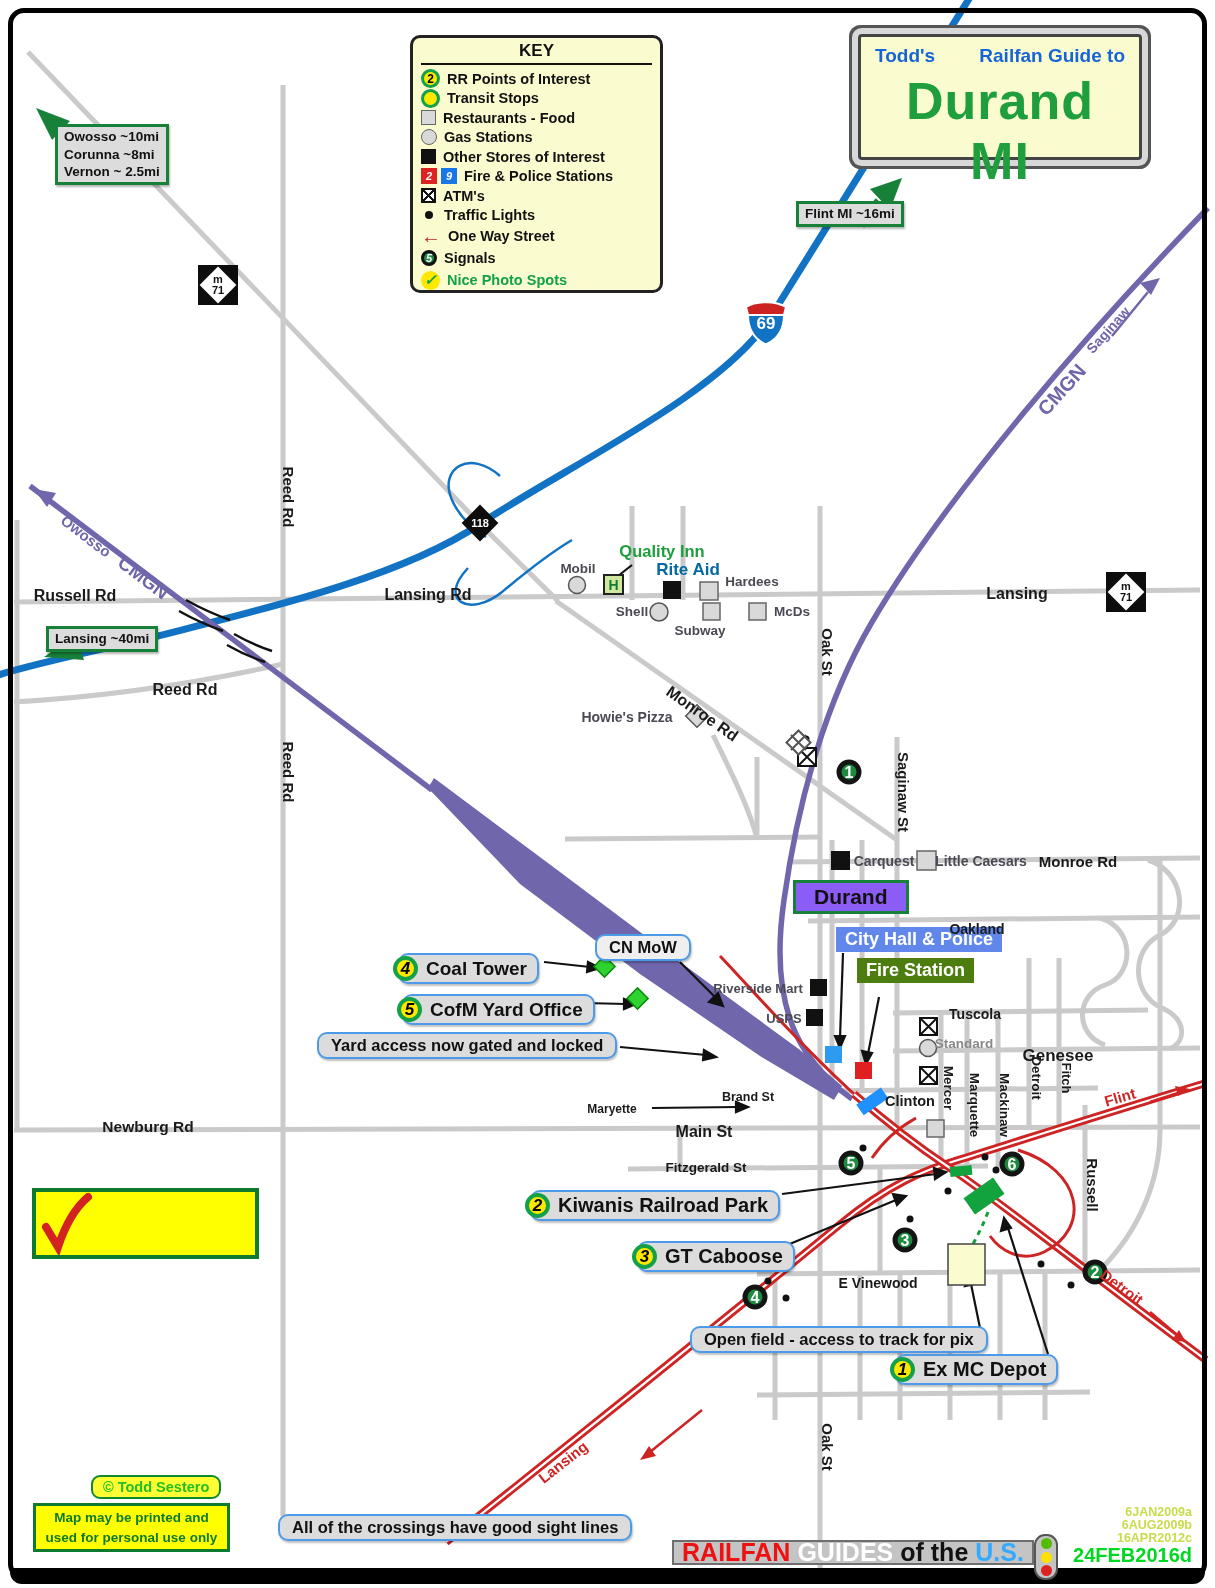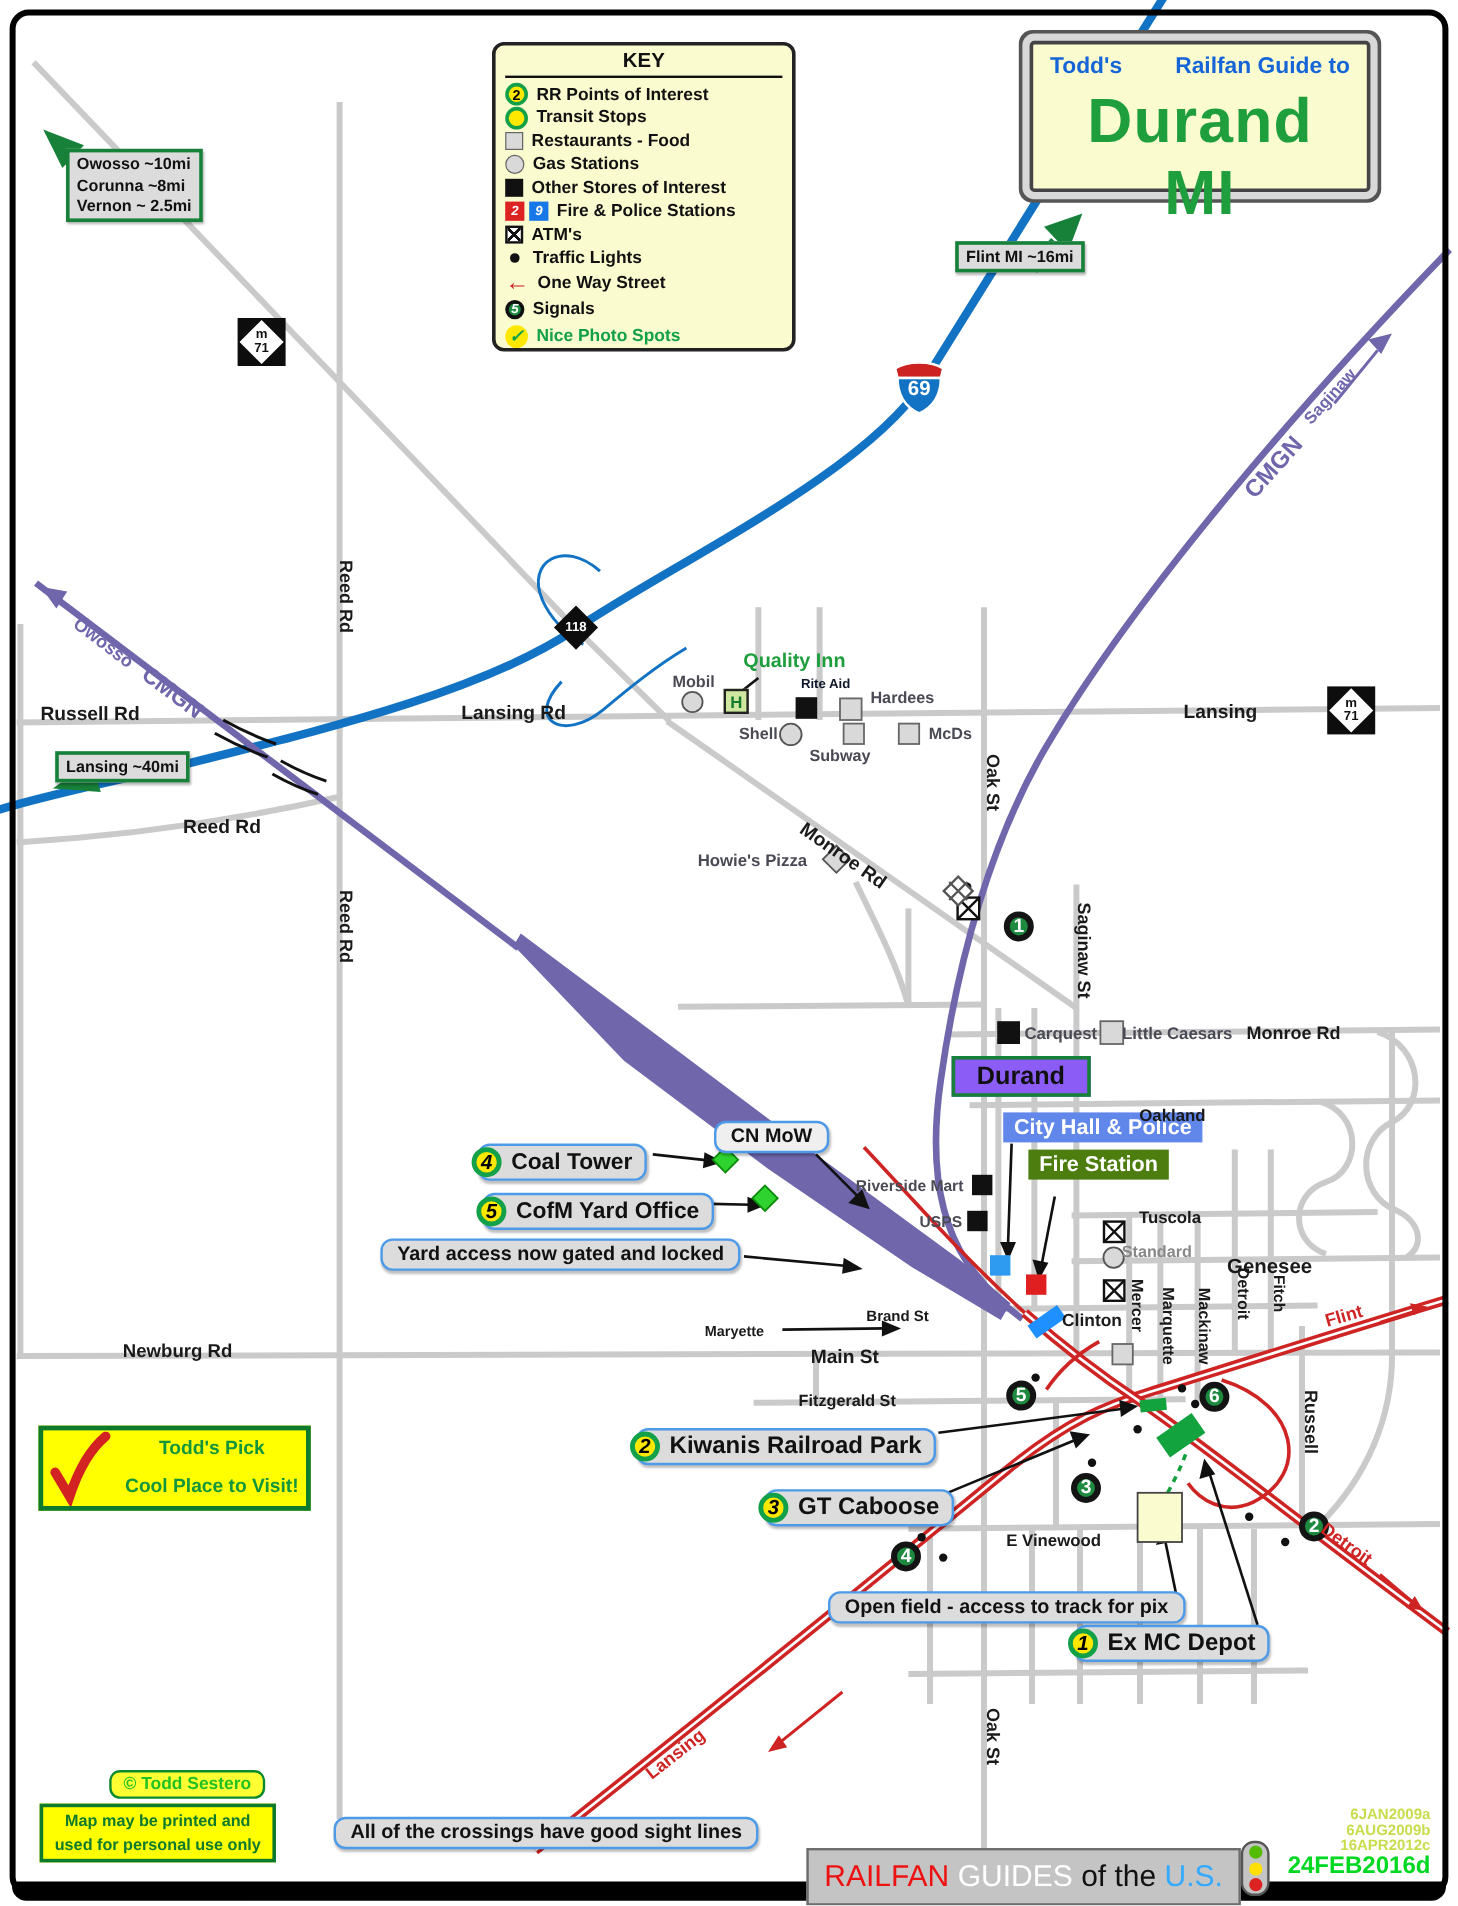--- a/index.html
+++ b/index.html
@@ -36,21 +36,21 @@
 .ex118{position:absolute;width:34px;height:34px;transform:translate(-50%,-50%)}
 .ex118 .bd{position:absolute;left:4px;top:4px;width:26px;height:26px;background:#0d0d0d;transform:rotate(45deg)}
 .ex118 .tt{position:absolute;inset:0;display:flex;align-items:center;justify-content:center;color:#fff;font-size:11px;font-weight:bold}
 .i69{position:absolute;width:46px;height:48px;transform:translate(-50%,-50%)}
 .i69 .tt{position:absolute;left:0;top:16px;width:100%;text-align:center;color:#fff;font-weight:bold;font-size:17px}
 .hbox{position:absolute;width:21px;height:21px;background:#CFE79E;border:2px solid #222;color:#157A2E;font-weight:bold;font-size:14px;display:flex;align-items:center;justify-content:center}
 .pick{position:absolute;left:32px;top:1188px;width:227px;height:71px;background:#FFFF00;border:4px solid #0E7A2E;display:flex;align-items:center}
 .pick .txt{flex:1;text-align:center;font-weight:bold;color:#12953C;font-size:16px;line-height:1.9}
 .author{position:absolute;left:91px;top:1475px;background:#FFFF33;border:2.5px solid #0E8A2E;border-radius:9px;padding:2px 10px;color:#22C022;font-weight:bold;font-size:14.5px}
 .notice{position:absolute;left:33px;top:1503px;width:197px;background:#FFFF00;border:3.5px solid #0E7A2E;text-align:center;font-weight:bold;font-size:13.5px;color:#0E7A2E;line-height:1.45;padding:2px 0}
-.fbar{position:absolute;left:672px;top:1540px;width:362px;height:48px;background:#C4C4C4;border:2px solid #6e6e6e;display:flex;align-items:center;justify-content:center;gap:7px;font-weight:normal;font-size:25px}
+.fbar{position:absolute;left:672px;top:1540px;width:362px;height:25px;background:#C4C4C4;border:2px solid #6e6e6e;display:flex;align-items:center;justify-content:center;gap:7px;font-weight:bold;font-size:25px}
 .tlight{position:absolute;left:1034px;top:1534px;width:24px;height:46px;background:#C4C4C4;border:2px solid #555;border-radius:11px;display:flex;flex-direction:column;align-items:center;justify-content:space-evenly}
 .tlight i{width:11px;height:11px;border-radius:50%;display:block}
 .dates{position:absolute;left:1040px;top:1506px;width:152px;text-align:right;font-weight:bold;line-height:1.05}
 .dates .old{font-size:12.5px;color:#C9DC4C}
 .dates .new{font-size:20px;color:#00D822}
 .durand{position:absolute;left:793px;top:880px;background:#8b5cf6;border:3.5px solid #17813A;font-weight:bold;font-size:21px;color:#111;padding:2px 18px}
 .chall{position:absolute;left:836px;top:927px;background:#6187EA;color:#fff;font-weight:bold;font-size:18px;padding:2px 9px}
 .fstn{position:absolute;left:857px;top:958px;background:#4d7c0f;color:#fff;font-weight:bold;font-size:18px;padding:2px 9px}
 </style>
 </head>
@@ -387,21 +387,21 @@
   <div class="lbl" style="left:948px;top:1088px;font-size:13.5px;transform:translate(-50%,-50%) rotate(90deg)">Mercer</div>
   <div class="lbl" style="left:974px;top:1105px;font-size:13.5px;transform:translate(-50%,-50%) rotate(90deg)">Marquette</div>
   <div class="lbl" style="left:1004px;top:1105px;font-size:13.5px;transform:translate(-50%,-50%) rotate(90deg)">Mackinaw</div>
   <div class="lbl" style="left:1036px;top:1078px;font-size:13.5px;transform:translate(-50%,-50%) rotate(90deg)">Detroit</div>
   <div class="lbl" style="left:1066px;top:1078px;font-size:13px;transform:translate(-50%,-50%) rotate(90deg)">Fitch</div>
   <div class="lbl" style="left:1092px;top:1185px;font-size:15px;transform:translate(-50%,-50%) rotate(90deg)">Russell</div>
   <div class="lbl" style="left:878px;top:1283px;font-size:14px">E Vinewood</div>
 
   <div class="lbl" style="left:662px;top:551px;font-size:16.5px;color:#1E9E3C">Quality Inn</div>
   <div class="lbl" style="left:578px;top:568px;font-size:13.5px;color:#4a4a55">Mobil</div>
-  <div class="lbl" style="left:688px;top:570px;font-size:11px;color:#0f172a">Rite Aid</div>
+  <div class="lbl" style="left:688px;top:570px;font-size:17px;color:#0369a1">Rite Aid</div>
   <div class="lbl" style="left:752px;top:581px;font-size:13.5px;color:#4a4a55">Hardees</div>
   <div class="lbl" style="left:632px;top:611px;font-size:13.5px;color:#4a4a55">Shell</div>
   <div class="lbl" style="left:700px;top:630px;font-size:13.5px;color:#4a4a55">Subway</div>
   <div class="lbl" style="left:792px;top:611px;font-size:13.5px;color:#4a4a55">McDs</div>
   <div class="lbl" style="left:627px;top:717px;font-size:14px;color:#4a4a55">Howie's Pizza</div>
   <div class="lbl" style="left:884px;top:861px;font-size:14px;color:#4a4a55">Carquest</div>
   <div class="lbl" style="left:981px;top:861px;font-size:14px;color:#4a4a55">Little Caesars</div>
   <div class="lbl" style="left:758px;top:988px;font-size:13px;color:#4a4a55">Riverside Mart</div>
   <div class="lbl" style="left:784px;top:1018px;font-size:13px;color:#4a4a55">USPS</div>
   <div class="lbl" style="left:964px;top:1043px;font-size:13.5px;color:#888">Standard</div>
@@ -411,24 +411,20 @@
   <div class="lbl" style="left:1062px;top:390px;font-size:20px;color:#6F66AC;transform:translate(-50%,-50%) rotate(-48deg)">CMGN</div>
   <div class="lbl" style="left:1108px;top:330px;font-size:14px;color:#6F66AC;transform:translate(-50%,-50%) rotate(-48deg)">Saginaw</div>
   <div class="lbl" style="left:563px;top:1462px;font-size:15px;color:#CE2424;transform:translate(-50%,-50%) rotate(-38deg)">Lansing</div>
   <div class="lbl" style="left:1120px;top:1097px;font-size:15px;color:#CE2424;transform:translate(-50%,-50%) rotate(-16deg)">Flint</div>
   <div class="lbl" style="left:1122px;top:1287px;font-size:15px;color:#CE2424;transform:translate(-50%,-50%) rotate(36deg)">Detroit</div>
 
   <div class="pick">
     <svg width="62" height="62" viewBox="0 0 62 62">
       <path d="M10,34 L22,54 C30,30 40,14 52,4" stroke="#D22222" stroke-width="8" fill="none" stroke-linecap="round"></path>
     </svg>
-    <div class="txt">
-      <div>Todd's Pick</div>
-      <div>Cool Place to Visit!</div>
-    </div>
   </div>
 
   <div class="author">© Todd Sestero</div>
   <div class="notice">
     <div>Map may be printed and</div>
     <div>used for personal use only</div>
   </div>
 
   <div class="fbar">
     <span style="color:#EE1111">RAILFAN</span>

